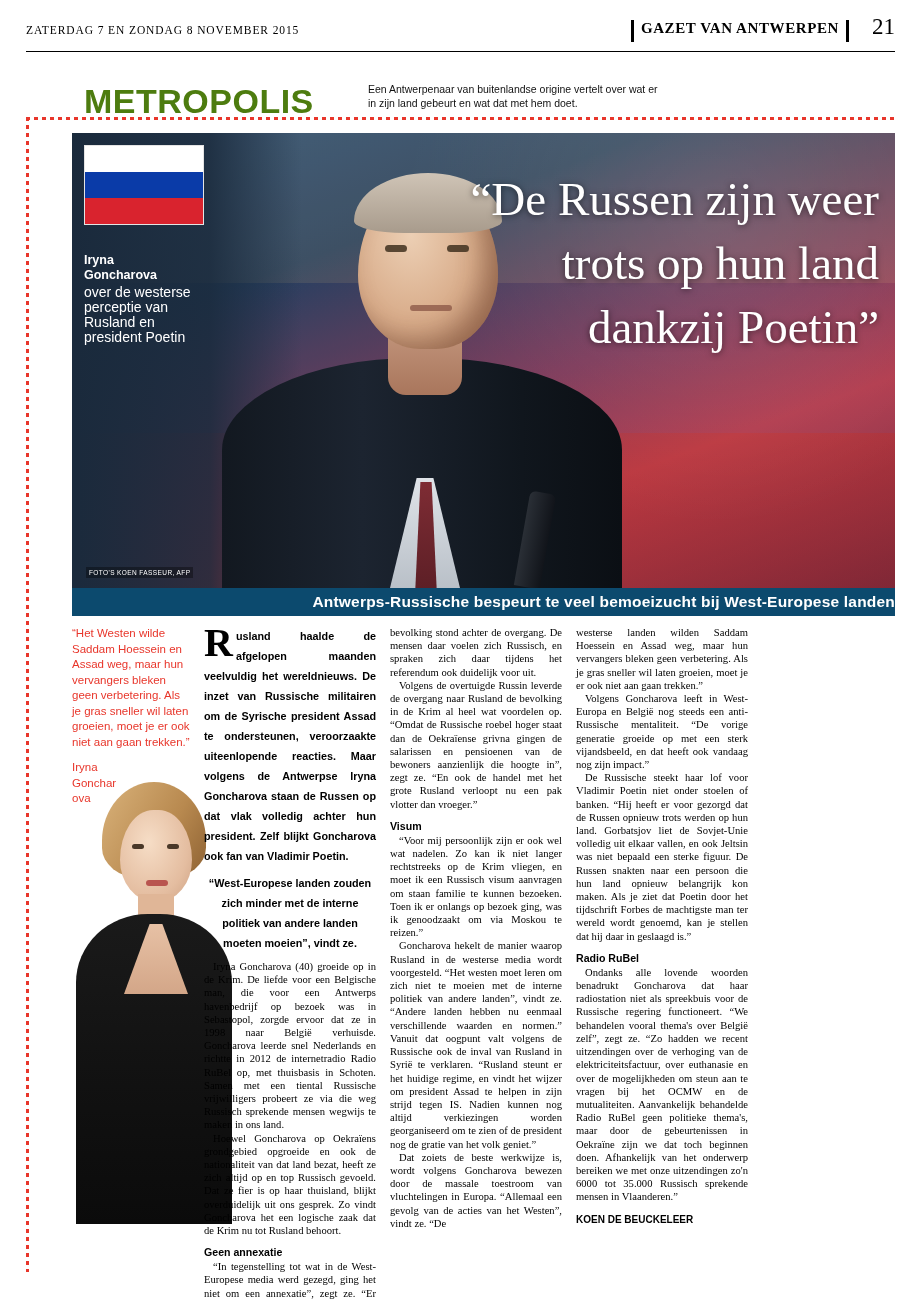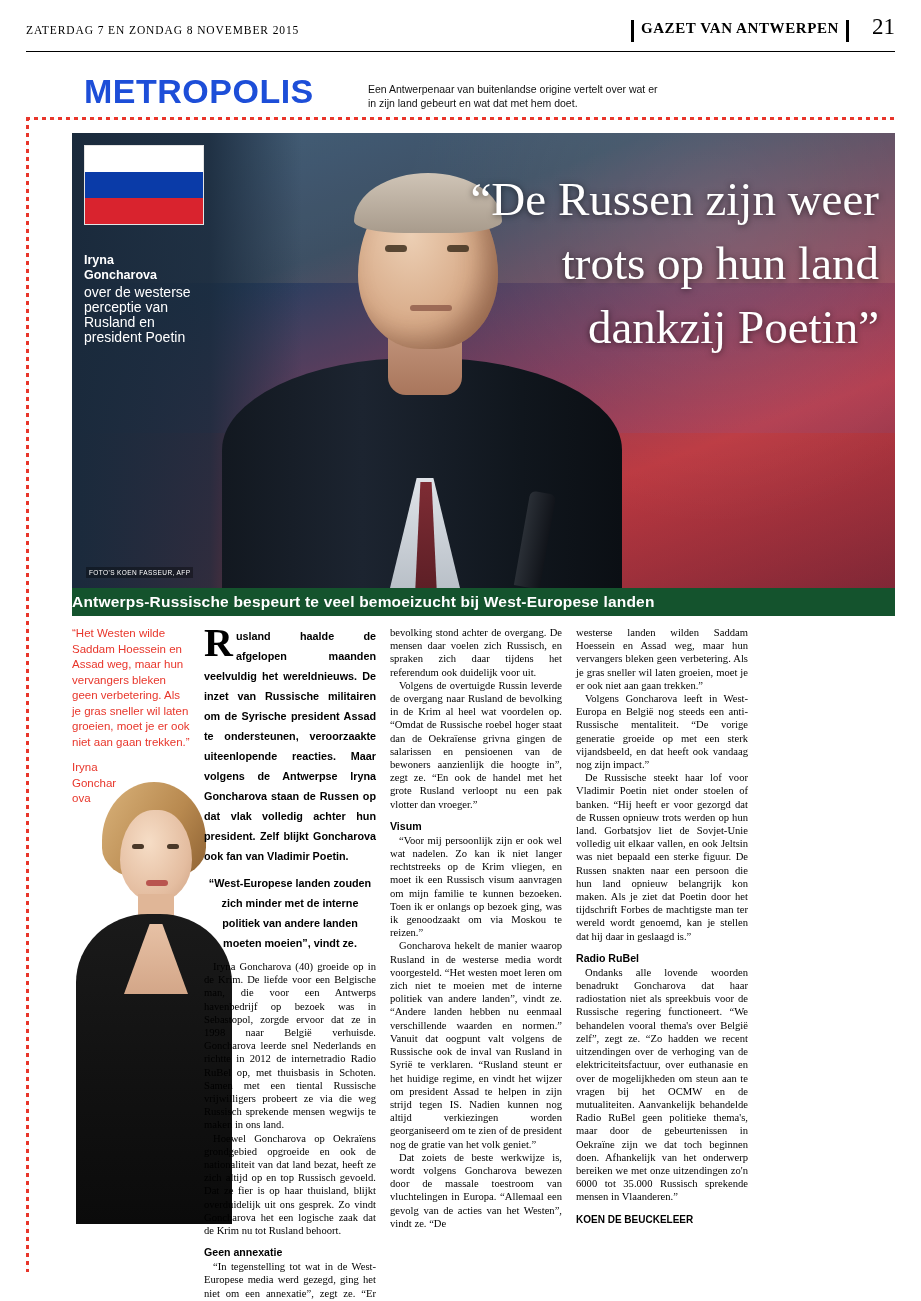--- a/index.html
+++ b/index.html
@@ -37,24 +37,24 @@
     position:absolute; right:0; top:-6px;
     font-family:"Liberation Serif", serif;
     font-size:23px; font-weight:normal;
   }
   .head-rule {
     position:absolute; left:26px; right:26px; top:51px; height:1px; background:#000;
   }
 
   
   .section-title {
-    position:absolute; left:84px; top:72px;
+    position:absolute; left:84px; top:82px;
     font-family:"Liberation Sans", sans-serif;
     font-size:34px; font-weight:bold; letter-spacing:0.5px;
-    color:#1d4ed8;
+    color:#4d7c0f;
   }
   .section-kicker {
     position:absolute; left:368px; top:82px; width:300px;
     font-family:"Liberation Sans", sans-serif;
     font-size:10.5px; line-height:14px; color:#111;
   }
   .dotted-rule {
     position:absolute; left:26px; right:26px; top:117px; height:3px;
     background-image:repeating-linear-gradient(to right,#e8362b 0 4px,transparent 4px 8px);
   }
@@ -159,22 +159,22 @@
     position:absolute; right:16px; top:34px; width:460px;
     text-align:right;
     font-family:"Liberation Serif", serif;
     color:#fff; font-size:47px; line-height:64px;
     text-shadow:0 1px 6px rgba(0,0,0,0.55);
   }
 
   
   .banner {
     position:absolute; left:72px; top:588px; width:823px; height:28px;
-    background:#14532d; color:#fff;
-    display:flex; align-items:center; justify-content:flex-start;
+    background:#0c4a6e; color:#fff;
+    display:flex; align-items:center; justify-content:flex-end;
   }
   .banner span {
     font-family:"Liberation Sans", sans-serif;
     font-size:15.5px; font-weight:bold; letter-spacing:0.2px;
   }
 
   
   .body-area { position:absolute; left:72px; top:626px; width:823px; }
 
   .col { position:absolute; top:0; }
@@ -342,21 +342,21 @@
       <p class="para">Iryna Goncharova (40) groeide op in de Krim. De liefde voor een Belgische man, die voor een Antwerps havenbedrijf op bezoek was in Sebastopol, zorgde ervoor dat ze in 1998 naar België verhuisde. Goncharova leerde snel Nederlands en richtte in 2012 de internetradio Radio RuBel op, met thuisbasis in Schoten. Samen met een tiental Russische vrijwilligers probeert ze via die weg Russisch sprekende mensen wegwijs te maken in ons land.</p>
       <p class="para">Hoewel Goncharova op Oekraïens grondgebied opgroeide en ook de nationaliteit van dat land bezat, heeft ze zich altijd op en top Russisch gevoeld. Dat ze fier is op haar thuisland, blijkt overduidelijk uit ons gesprek. Zo vindt Goncharova het een logische zaak dat de Krim nu tot Rusland behoort.</p>
       <div class="subhead">Geen annexatie</div>
       <p class="para">“In tegenstelling tot wat in de West-Europese media werd gezegd, ging het niet om een annexatie”, zegt ze. “Er werd geen geweld gebruikt, en de overgrote meerderheid van de</p>
     </div>
 
     <div class="col c3">
       <p class="para noind">bevolking stond achter de overgang. De mensen daar voelen zich Russisch, en spraken zich daar tijdens het referendum ook duidelijk voor uit.</p>
       <p class="para">Volgens de overtuigde Russin leverde de overgang naar Rusland de bevolking in de Krim al heel wat voordelen op. “Omdat de Russische roebel hoger staat dan de Oekraïense grivna gingen de salarissen en pensioenen van de bewoners aanzienlijk die hoogte in”, zegt ze. “En ook de handel met het grote Rusland verloopt nu een pak vlotter dan vroeger.”</p>
       <div class="subhead">Visum</div>
-      <p class="para">“Voor mij persoonlijk zijn er ook wel wat nadelen. Zo kan ik niet langer rechtstreeks op de Krim vliegen, en moet ik een Russisch visum aanvragen om mijn familie te kunnen bezoeken. Toen ik er onlangs op bezoek ging, was ik genoodzaakt om via Moskou te reizen.”</p>
+      <p class="para">“Voor mij persoonlijk zijn er ook wel wat nadelen. Zo kan ik niet langer rechtstreeks op de Krim vliegen, en moet ik een Russisch visum aanvragen om staan familie te kunnen bezoeken. Toen ik er onlangs op bezoek ging, was ik genoodzaakt om via Moskou te reizen.”</p>
       <p class="para">Goncharova hekelt de manier waarop Rusland in de westerse media wordt voorgesteld. “Het westen moet leren om zich niet te moeien met de interne politiek van andere landen”, vindt ze. “Andere landen hebben nu eenmaal verschillende waarden en normen.” Vanuit dat oogpunt valt volgens de Russische ook de inval van Rusland in Syrië te verklaren. “Rusland steunt er het huidige regime, en vindt het wijzer om president Assad te helpen in zijn strijd tegen IS. Nadien kunnen nog altijd verkiezingen worden georganiseerd om te zien of de president nog de gratie van het volk geniet.”</p>
       <p class="para">Dat zoiets de beste werkwijze is, wordt volgens Goncharova bewezen door de massale toestroom van vluchtelingen in Europa. “Allemaal een gevolg van de acties van het Westen”, vindt ze. “De</p>
     </div>
 
     <div class="col c4">
       <p class="para noind">westerse landen wilden Saddam Hoessein en Assad weg, maar hun vervangers bleken geen verbetering. Als je gras sneller wil laten groeien, moet je er ook niet aan gaan trekken.”</p>
       <p class="para">Volgens Goncharova leeft in West-Europa en België nog steeds een anti-Russische mentaliteit. “De vorige generatie groeide op met een sterk vijandsbeeld, en dat heeft ook vandaag nog zijn impact.”</p>
       <p class="para">De Russische steekt haar lof voor Vladimir Poetin niet onder stoelen of banken. “Hij heeft er voor gezorgd dat de Russen opnieuw trots werden op hun land. Gorbatsjov liet de Sovjet-Unie volledig uit elkaar vallen, en ook Jeltsin was niet bepaald een sterke figuur. De Russen snakten naar een persoon die hun land opnieuw belangrijk kon maken. Als je ziet dat Poetin door het tijdschrift Forbes de machtigste man ter wereld wordt genoemd, kan je stellen dat hij daar in geslaagd is.”</p>
       <div class="subhead">Radio RuBel</div>
       <p class="para">Ondanks alle lovende woorden benadrukt Goncharova dat haar radiostation niet als spreekbuis voor de Russische regering functioneert. “We behandelen vooral thema's over België zelf”, zegt ze. “Zo hadden we recent uitzendingen over de verhoging van de elektriciteitsfactuur, over euthanasie en over de mogelijkheden om steun aan te vragen bij het OCMW en de mutualiteiten. Aanvankelijk behandelde Radio RuBel geen politieke thema's, maar door de gebeurtenissen in Oekraïne zijn we dat toch beginnen doen. Afhankelijk van het onderwerp bereiken we met onze uitzendingen zo'n 6000 tot 35.000 Russisch sprekende mensen in Vlaanderen.”</p>

